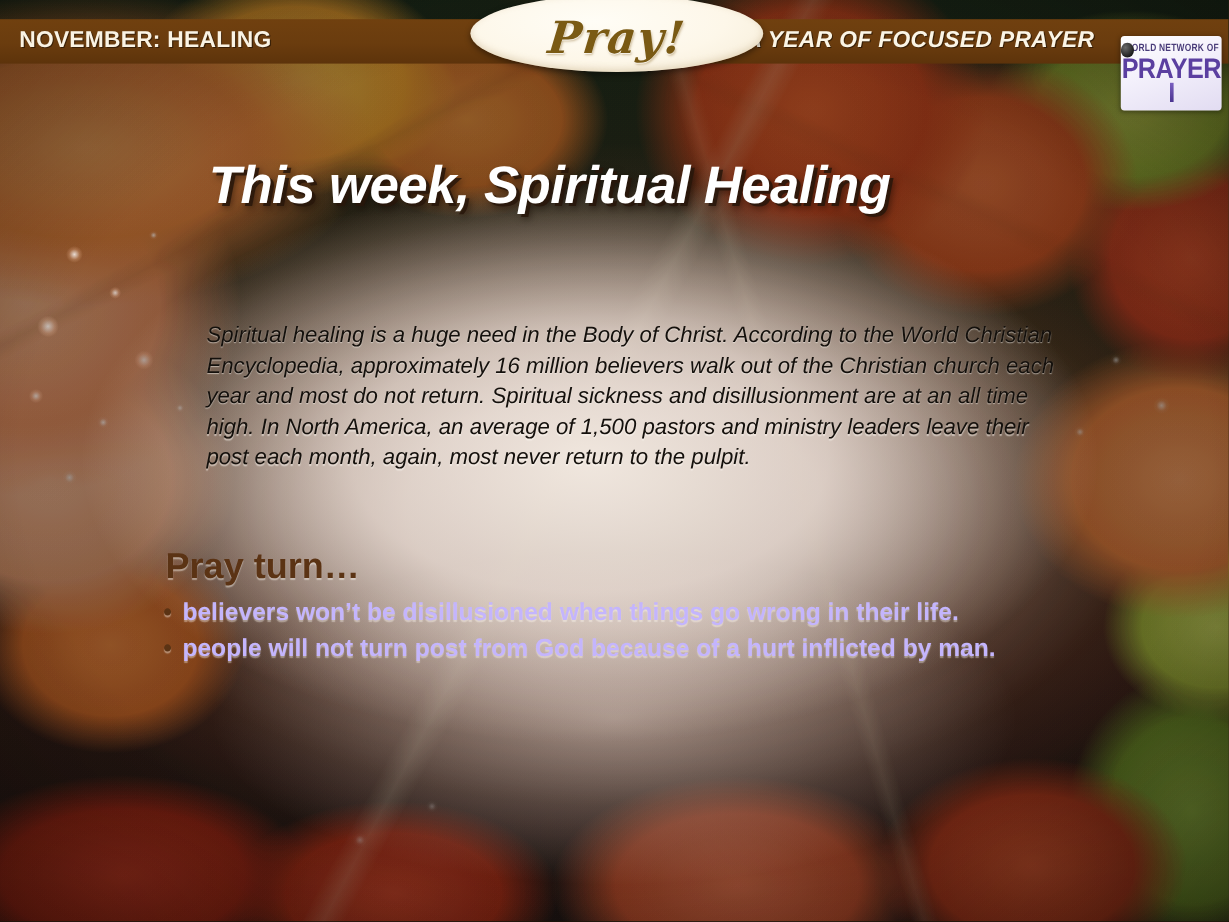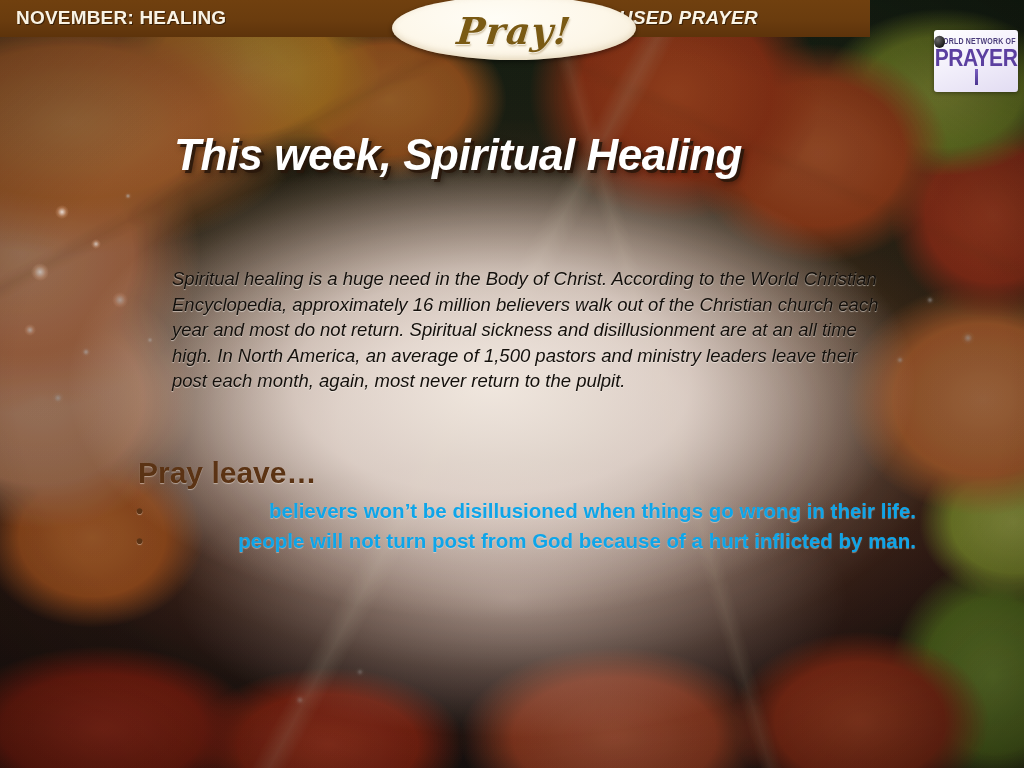--- a/index.html
+++ b/index.html
@@ -89,21 +89,21 @@
   }
 
   
   .bg-vignette {
     background:
       radial-gradient(ellipse 88% 82% at 50% 50%, rgba(0,0,0,0) 55%, rgba(0,0,0,.30) 85%, rgba(0,0,0,.52) 100%);
   }
 
   
   .header {
-    position:absolute; top:0; left:0; width:870px; height:37px;
+    position:absolute; top:16px; left:0; width:1024px; height:37px;
     background:linear-gradient(180deg,#70400f 0%,#6a3c0e 55%,#5d330b 100%);
     z-index:20;
   }
   .header-left {
     position:absolute; left:16px; top:7px;
     font-size:19px; font-weight:bold; letter-spacing:.2px;
     color:#faf3e4; text-shadow:1px 1px 0 rgba(0,0,0,.45);
     white-space:nowrap;
   }
   .header-right {
@@ -199,25 +199,24 @@
     white-space:nowrap;
   }
   .bullets {
     position:absolute; left:136px; top:496px; width:780px;
     z-index:15;
     list-style:none;
   }
   .bullet {
     position:relative;
     font-size:20.5px; font-weight:bold; line-height:29px;
-    color:#0ea5e9;
+    color:#c4b5fd;
     text-shadow:0 1px 1px rgba(255,250,244,.42);
     padding-left:16px;
     margin-bottom:1px;
-    text-align:right;
   }
   .bullet::before {
     content:"\2022";
     position:absolute; left:0; top:0;
     color:#5b3314;
   }
 </style>
 </head>
 <body>
 
@@ -242,20 +241,20 @@
   <div class="wnop">
     <span class="wnop-top">WORLD NETWORK OF</span>
     <span class="wnop-main">PRAYER<span class="wnop-globe"></span></span>
     <span class="wnop-stem"></span>
   </div>
 
   <div class="title">This week, Spiritual Healing</div>
 
   <div class="para">Spiritual healing is a huge need in the Body of Christ. According to the World Christian Encyclopedia, approximately 16 million believers walk out of the Christian church each year and most do not return. Spiritual sickness and disillusionment are at an all time high. In North America, an average of 1,500 pastors and ministry leaders leave their post each month, again, most never return to the pulpit.</div>
 
-  <div class="pray-that">Pray leave…</div>
+  <div class="pray-that">Pray turn…</div>
 
   <ul class="bullets">
     <li class="bullet">believers won’t be disillusioned when things go wrong in their life.</li>
     <li class="bullet">people will not turn post from God because of a hurt inflicted by man.</li>
   </ul>
 
 </div>
 
 </body></html>

